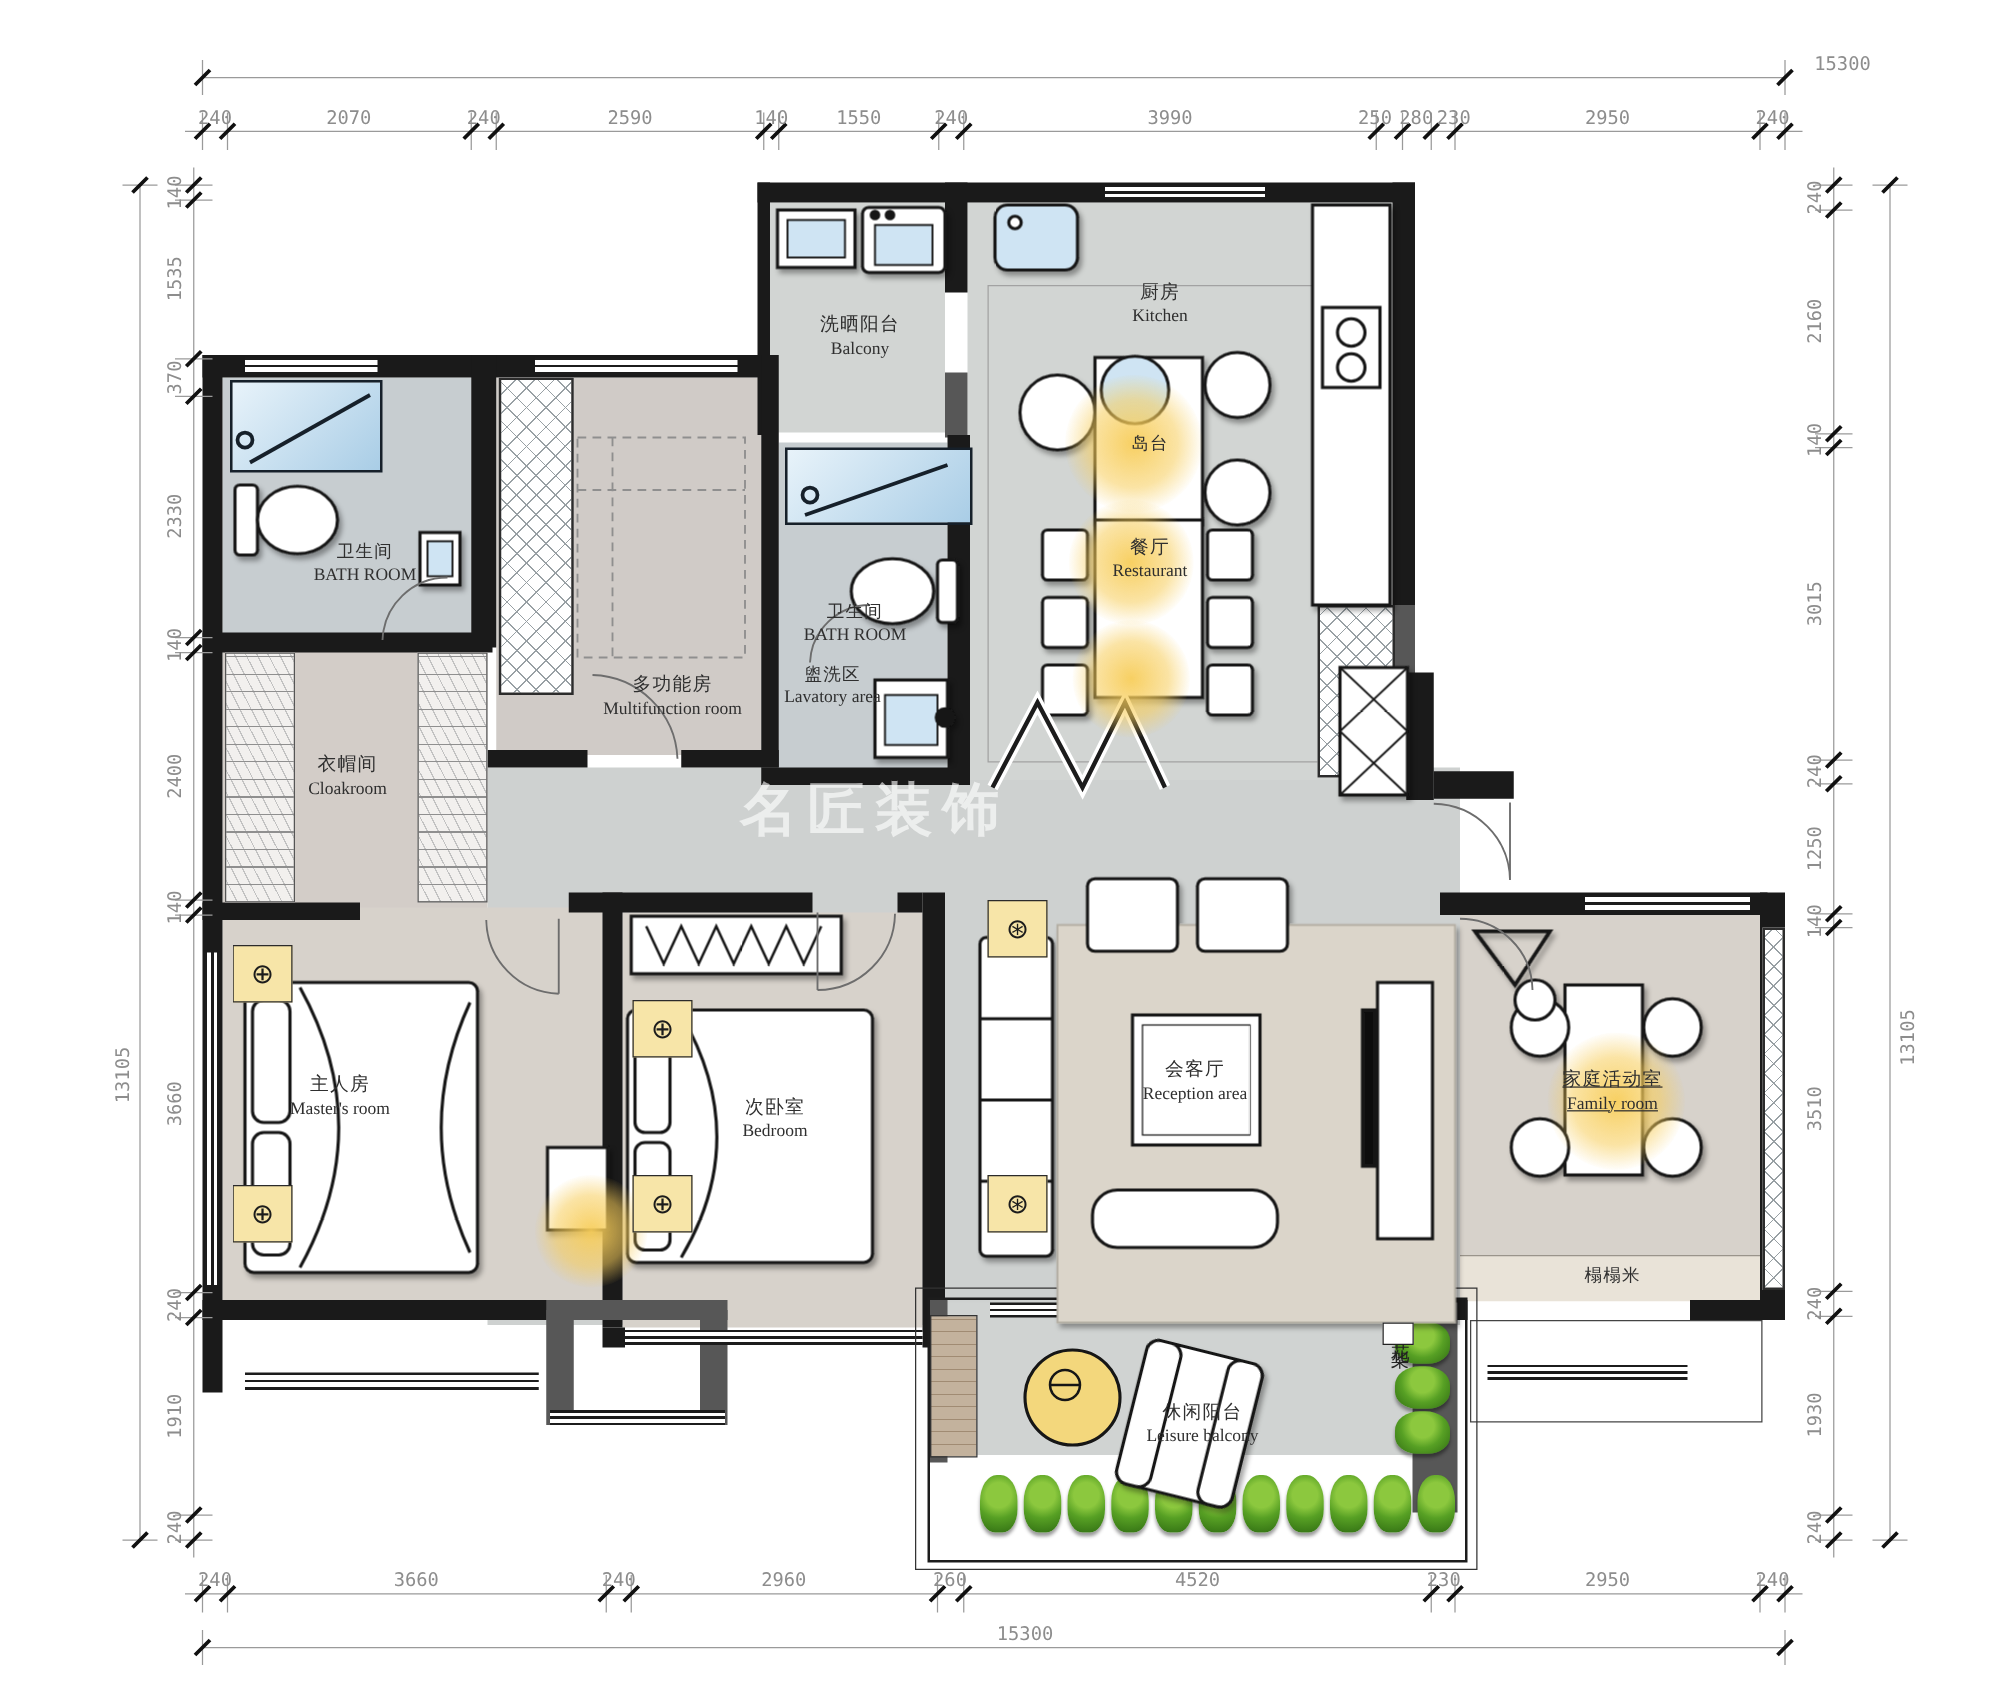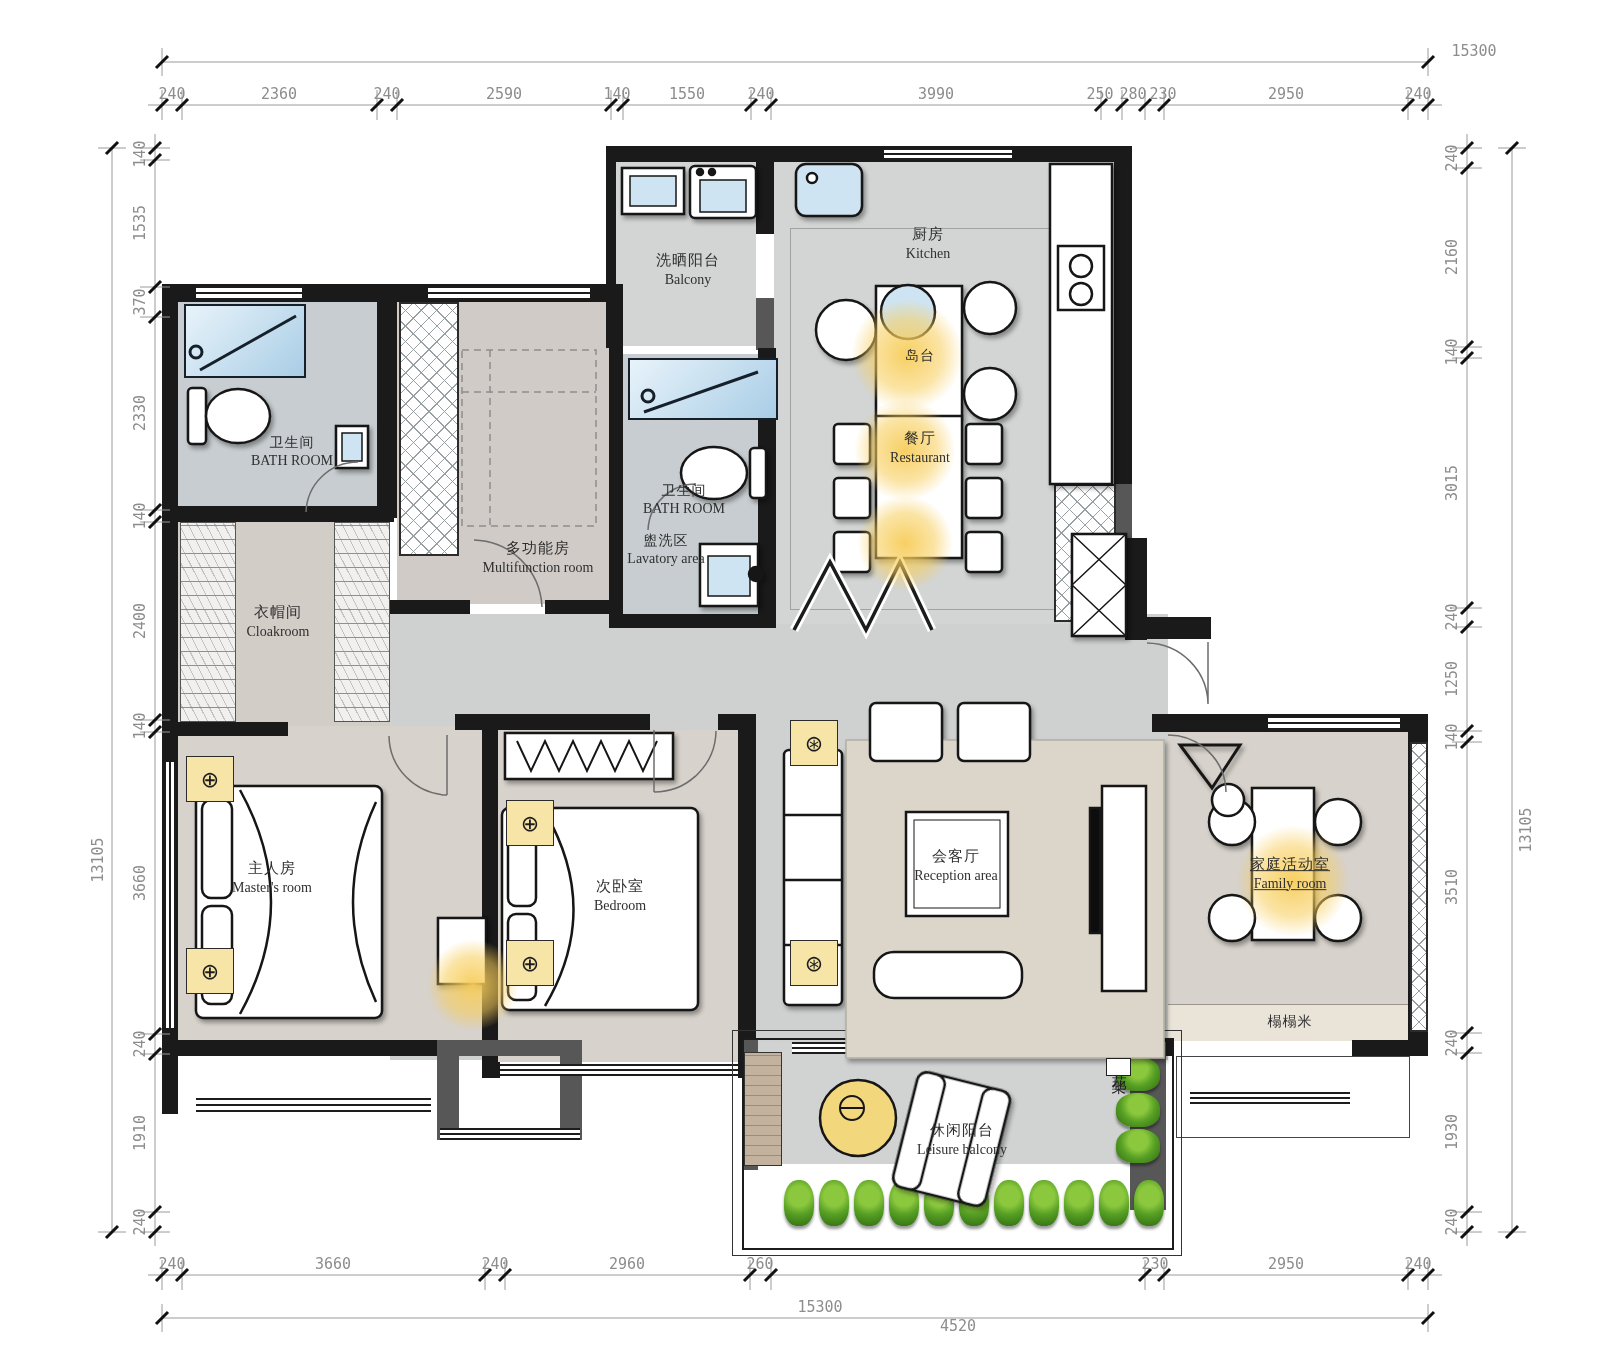--- a/index.html
+++ b/index.html
@@ -368,20 +368,21 @@
   </div>
   <div class="lab labS" style="left:1290px;top:1022px;">
     <div>榻榻米</div>
   </div>
   <div class="lab" style="left:962px;top:1140px;">
     <div>休闲阳台</div>
     <div class="en">Leisure balcony</div>
   </div>
   <div class="vtext" style="left:1106px;top:1058px;">花架</div>
 
+  <div class="watermark">名匠装饰</div>
 
   <svg class="abs" style="left:0;top:0;" width="1600" height="1363" viewBox="0 0 1600 1363">
     <g stroke="#9a9a9a" stroke-width="1" fill="none">
       <line x1="148" y1="105" x2="1442" y2="105"></line>
       <line x1="162" y1="62" x2="1428" y2="62"></line>
       <line x1="148" y1="1275" x2="1442" y2="1275"></line>
       <line x1="162" y1="1318" x2="1428" y2="1318"></line>
       <line x1="155" y1="134" x2="155" y2="1246"></line>
       <line x1="112" y1="148" x2="112" y2="1232"></line>
       <line x1="1467" y1="134" x2="1467" y2="1246"></line>
@@ -402,40 +403,40 @@
       <path d="M156,1281 L168,1269 M176,1281 L188,1269 M479,1281 L491,1269 M499,1281 L511,1269 M744,1281 L756,1269 M765,1281 L777,1269 M1139,1281 L1151,1269 M1158,1281 L1170,1269 M1402,1281 L1414,1269 M1422,1281 L1434,1269"></path>
       <path d="M156,1324 L168,1312 M1422,1324 L1434,1312"></path>
       <path d="M149,154 L161,142 M149,166 L161,154 M149,293 L161,281 M149,323 L161,311 M149,516 L161,504 M149,528 L161,516 M149,726 L161,714 M149,738 L161,726 M149,1040 L161,1028 M149,1060 L161,1048 M149,1218 L161,1206 M149,1238 L161,1226"></path>
       <path d="M106,154 L118,142 M106,1238 L118,1226"></path>
       <path d="M1461,154 L1473,142 M1461,174 L1473,162 M1461,353 L1473,341 M1461,364 L1473,352 M1461,614 L1473,602 M1461,633 L1473,621 M1461,737 L1473,725 M1461,748 L1473,736 M1461,1039 L1473,1027 M1461,1059 L1473,1047 M1461,1218 L1473,1206 M1461,1238 L1473,1226"></path>
       <path d="M1506,154 L1518,142 M1506,1238 L1518,1226"></path>
     </g>
   </svg>
 
   <div class="dn dt" style="left:172px;top:103px;">240</div>
-  <div class="dn dt" style="left:279px;top:103px;">2360</div>
+  <div class="dn dt" style="left:279px;top:103px;">2070</div>
   <div class="dn dt" style="left:387px;top:103px;">240</div>
   <div class="dn dt" style="left:504px;top:103px;">2590</div>
   <div class="dn dt" style="left:617px;top:103px;">140</div>
   <div class="dn dt" style="left:687px;top:103px;">1550</div>
   <div class="dn dt" style="left:761px;top:103px;">240</div>
   <div class="dn dt" style="left:936px;top:103px;">3990</div>
   <div class="dn dt" style="left:1100px;top:103px;">250</div>
   <div class="dn dt" style="left:1133px;top:103px;">280</div>
   <div class="dn dt" style="left:1163px;top:103px;">230</div>
   <div class="dn dt" style="left:1286px;top:103px;">2950</div>
   <div class="dn dt" style="left:1418px;top:103px;">240</div>
   <div class="dn dt" style="left:1474px;top:60px;">15300</div>
 
   <div class="dn db" style="left:172px;top:1273px;">240</div>
   <div class="dn db" style="left:333px;top:1273px;">3660</div>
   <div class="dn db" style="left:495px;top:1273px;">240</div>
   <div class="dn db" style="left:627px;top:1273px;">2960</div>
   <div class="dn db" style="left:760px;top:1273px;text-align:center;">260</div>
-  <div class="dn db" style="left:958px;top:1335px;">4520</div>
+  <div class="dn db" style="left:958px;top:1273px;">4520</div>
   <div class="dn db" style="left:1155px;top:1273px;">230</div>
   <div class="dn db" style="left:1286px;top:1273px;">2950</div>
   <div class="dn db" style="left:1418px;top:1273px;">240</div>
   <div class="dn db" style="left:820px;top:1316px;">15300</div>
 
   <div class="dn dl" style="left:140px;top:154px;">140</div>
   <div class="dn dl" style="left:140px;top:223px;">1535</div>
   <div class="dn dl" style="left:140px;top:302px;">370</div>
   <div class="dn dl" style="left:140px;top:413px;">2330</div>
   <div class="dn dl" style="left:140px;top:516px;">140</div>

